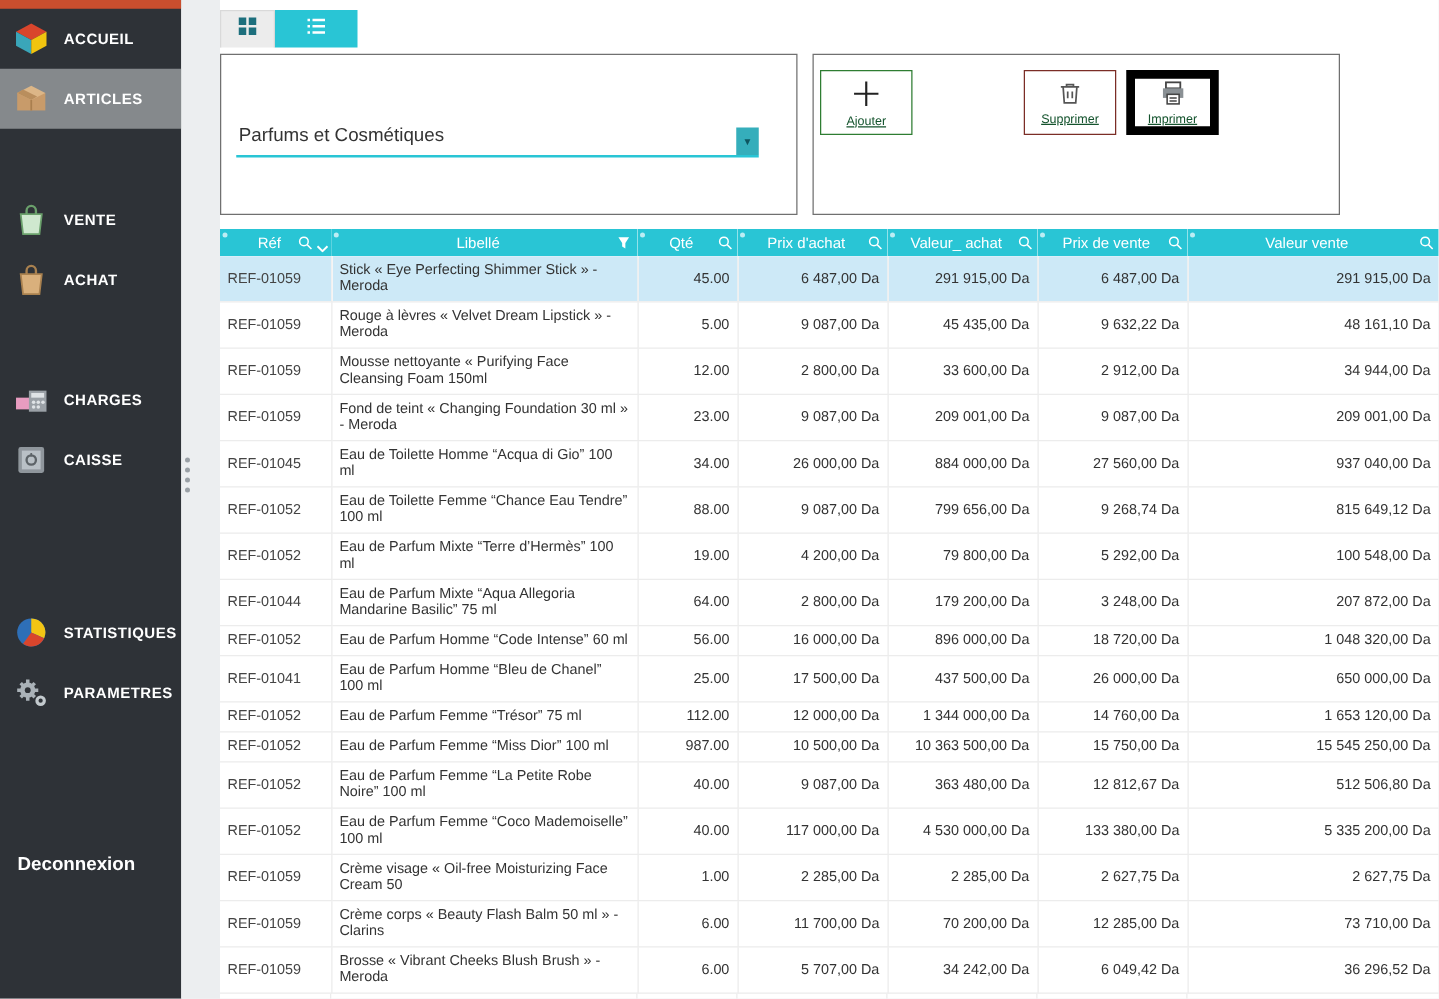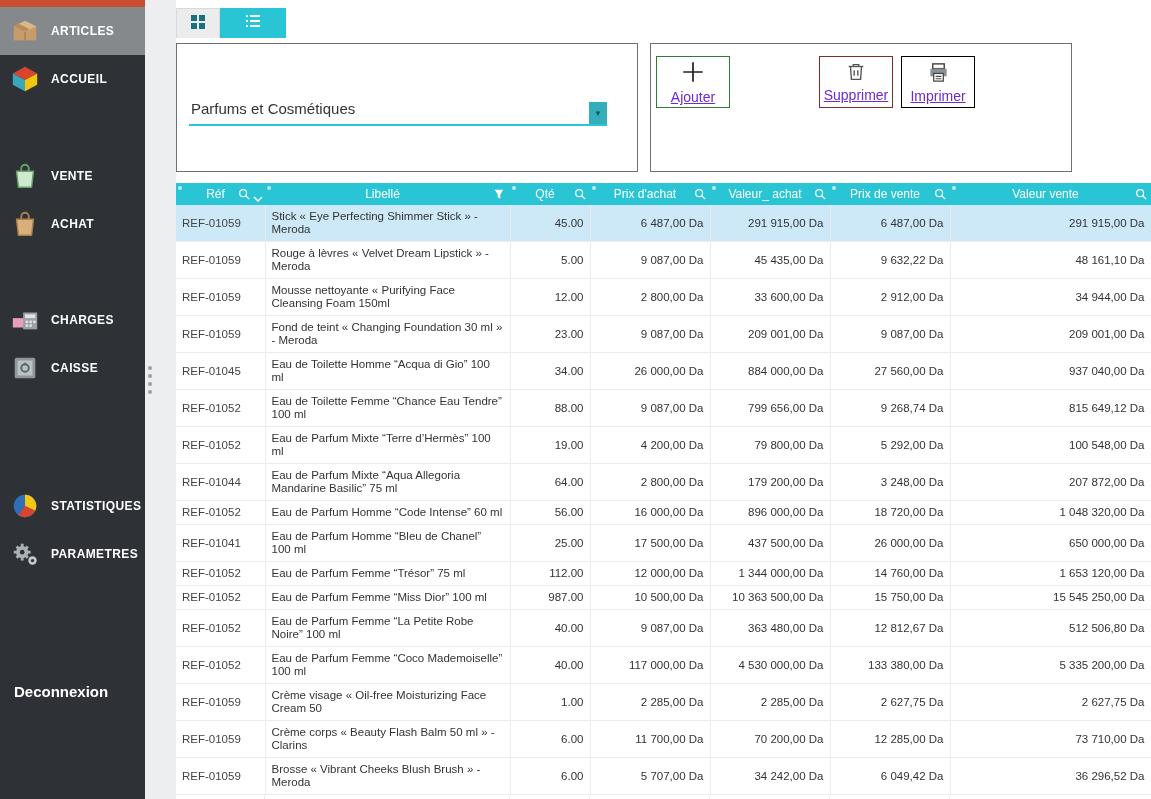--- a/index.html
+++ b/index.html
@@ -63,22 +63,22 @@
   .actions-panel {
     width:422px; height:129px; border:1px solid #707070; position:relative; background:#fff;
   }
   .act-btn {
     position:absolute; top:12px; width:74px; height:52px; background:#fff;
     display:flex; flex-direction:column; align-items:center; justify-content:center;
     gap:1px; cursor:pointer; padding:0;
   }
   .btn-add   { left:5px;   border:1px solid #2e7d32; }
   .btn-del   { left:168px; border:1px solid #7b2d26; }
-  .btn-print { left:250px; border:1px solid #000000; }
-  .btn-label { color:#6d28d9; font-size:14px; text-decoration:underline; }
+  .btn-print { left:250px; border:7px solid #000000; }
+  .btn-label { color:#14532d; font-size:10px; text-decoration:underline; }
 
   
   .grid { margin-top:11px; flex:1; display:flex; flex-direction:column; overflow:hidden; }
   table { border-collapse:collapse; table-layout:fixed; width:975px; }
   col.c0{width:89px} col.c1{width:245px} col.c2{width:80px}
   col.c3{width:120px} col.c4{width:120px} col.c5{width:120px} col.c6{width:201px}
 
   thead th {
     background:#29c5d5; color:#fff; font-weight:normal; font-size:12px;
     height:22px; position:relative; text-align:center; padding:0 18px 0 8px;
@@ -113,41 +113,41 @@
   }
 </style>
 </head>
 <body>
 
 <div class="app">
 
   <aside class="sidebar">
     <div class="top-strip"></div>
 
+    <div class="nav-item">
+      <span class="icon">
+        <svg viewBox="0 0 32 32">
+            <polygon points="16,3 29,10 16,17 3,10" fill="#d9452c"></polygon>
+            <polygon points="3,10 16,17 16,29 3,22" fill="#3aa6b9"></polygon>
+            <polygon points="29,10 16,17 16,29 29,22" fill="#f1c40f"></polygon>
+          </svg>
+      </span>
+      <span class="nav-label">ACCUEIL</span>
+    </div>
+
     <div class="nav-item active">
       <span class="icon">
         <svg viewBox="0 0 32 32">
             <rect x="4" y="11" width="24" height="15" fill="#c89b6a"></rect>
             <polygon points="4,11 16,5 28,11 16,17" fill="#dcb687"></polygon>
             <polygon points="4,11 9,8 21,14 16,17" fill="#b98e5d"></polygon>
             <line x1="16" y1="17" x2="16" y2="26" stroke="#a97f4f" stroke-width="1.5"></line>
           </svg>
       </span>
       <span class="nav-label">ARTICLES</span>
-    </div>
-
-    <div class="nav-item">
-      <span class="icon">
-        <svg viewBox="0 0 32 32">
-            <polygon points="16,3 29,10 16,17 3,10" fill="#d9452c"></polygon>
-            <polygon points="3,10 16,17 16,29 3,22" fill="#3aa6b9"></polygon>
-            <polygon points="29,10 16,17 16,29 29,22" fill="#f1c40f"></polygon>
-          </svg>
-      </span>
-      <span class="nav-label">ACCUEIL</span>
     </div>
 
     <div class="spacer-a"></div>
 
     <div class="nav-item">
       <span class="icon">
         <svg viewBox="0 0 32 32">
             <path d="M7 11 h18 l-2 17 H9 Z" fill="#cfe8cf" stroke="#6aa06b" stroke-width="1.5"></path>
             <path d="M12 11 v-3 a4 4 0 0 1 8 0 v3" fill="none" stroke="#6aa06b" stroke-width="2"></path>
           </svg>

